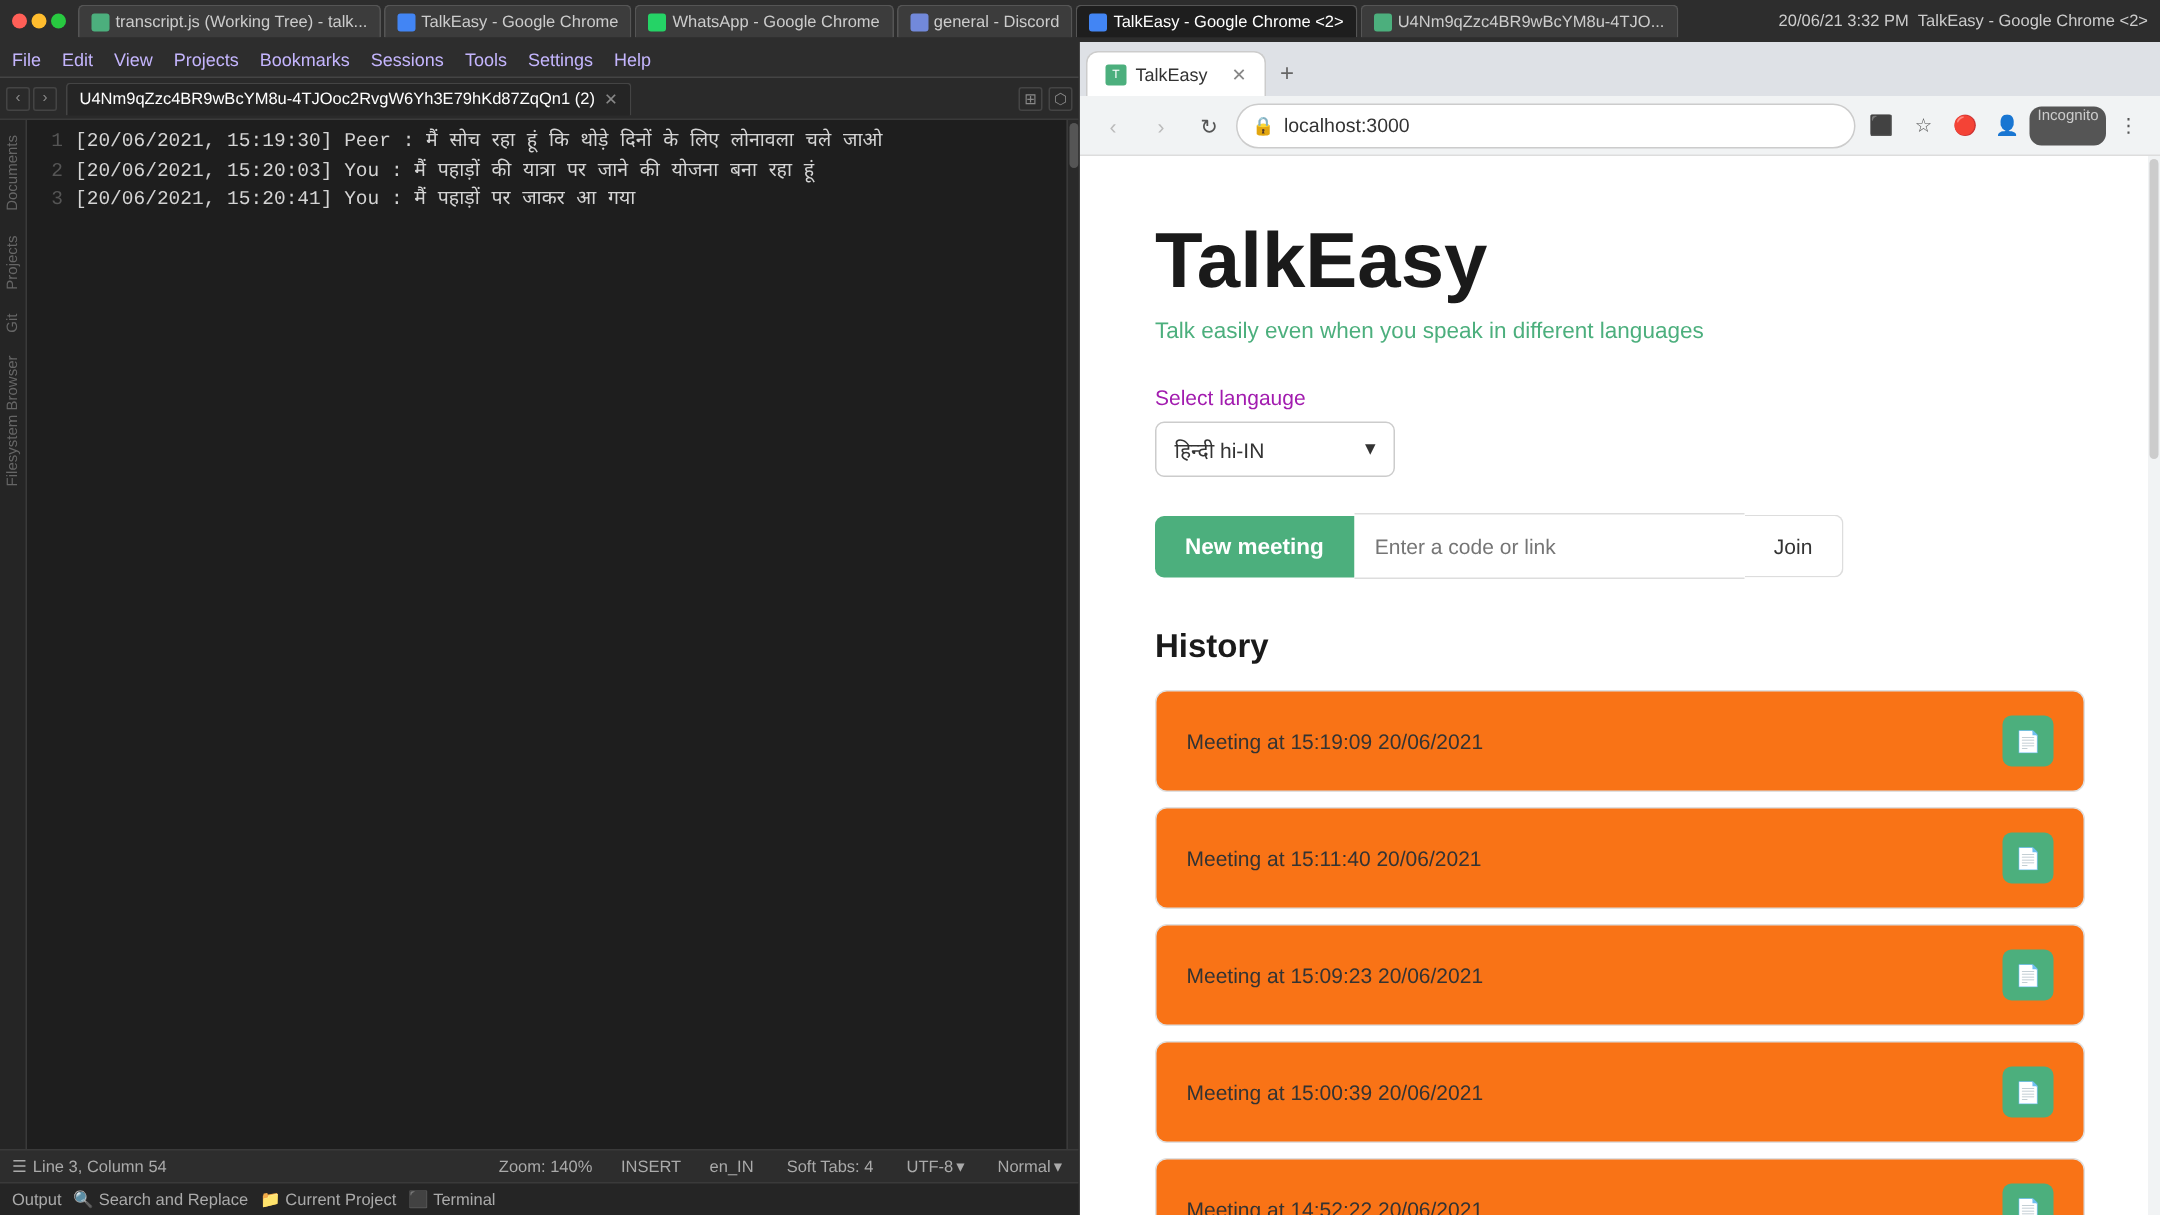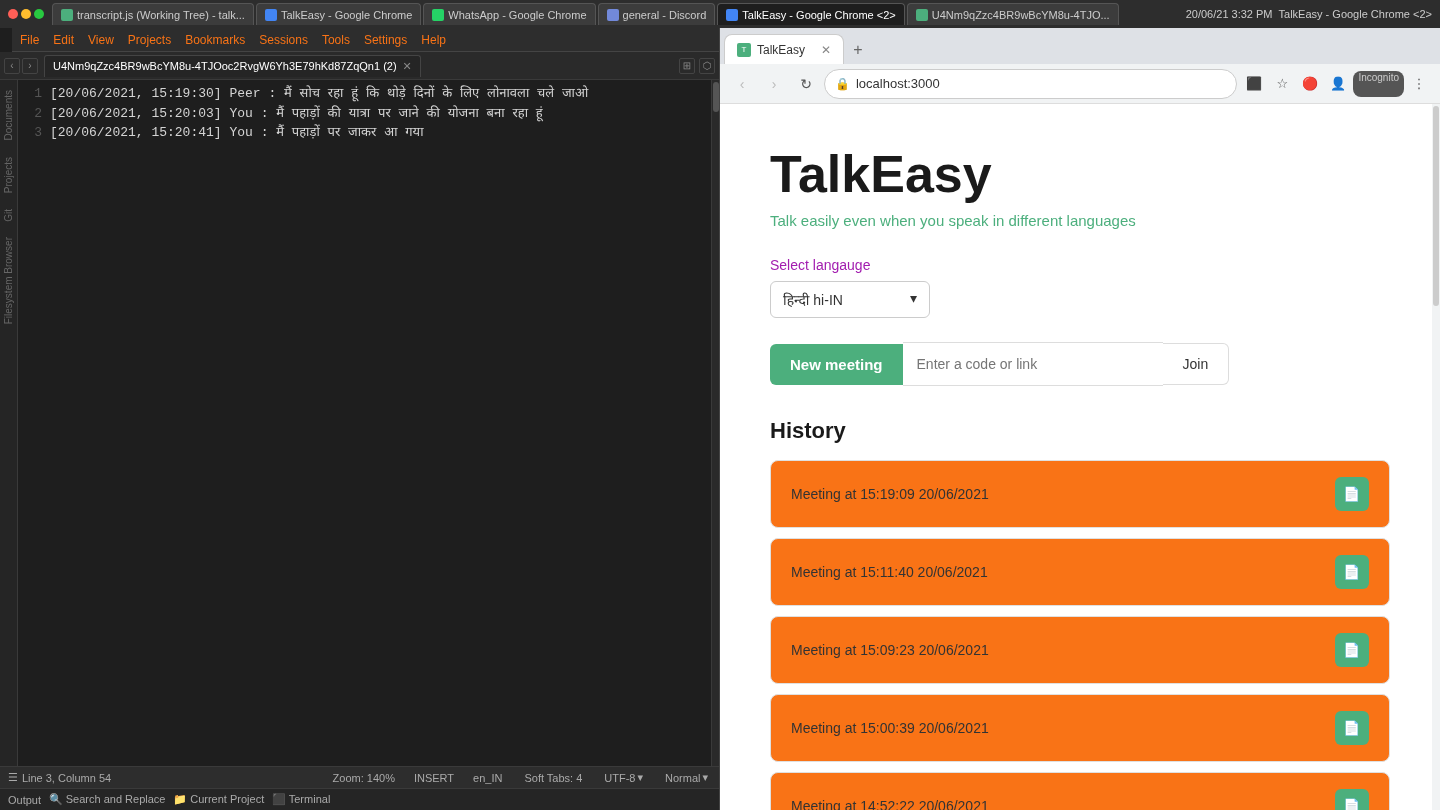--- a/index.html
+++ b/index.html
@@ -50,24 +50,23 @@
 
     
     .kate-menubar {
       height: 24px;
       background: #2d2d2d;
       display: flex;
       align-items: center;
       padding: 0 8px;
       gap: 14px;
       font-size: 12px;
-      color: #f97316;
+      color: #c4b5fd;
       flex-shrink: 0;
       border-bottom: 1px solid #444;
-      margin-left: 12px;
     }
     .kate-menubar span { cursor: pointer; }
 
     
     .kate-tabbar {
       height: 28px;
       background: #2a2a2a;
       display: flex;
       align-items: center;
       padding: 0 4px;

